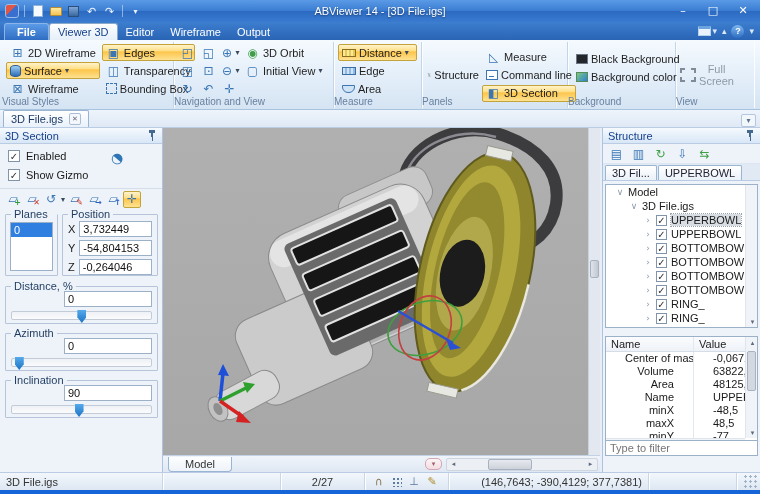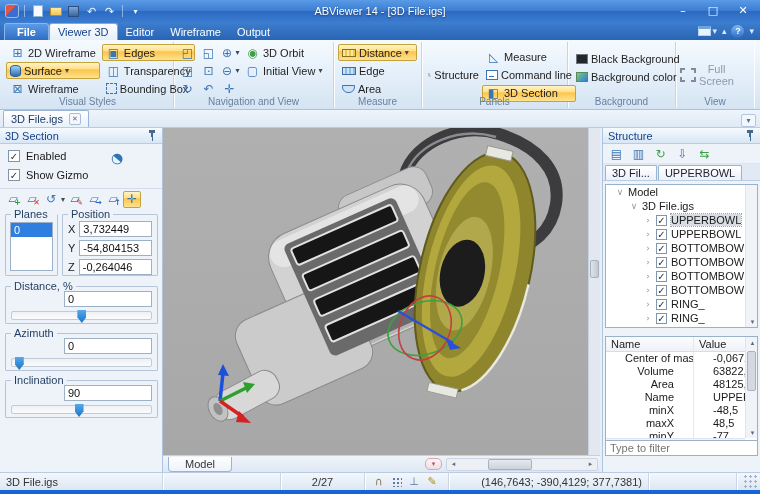--- a/index.html
+++ b/index.html
@@ -35,21 +35,21 @@
   .tri { color:#dce9f8; font-size:9px; font-family:"DejaVu Sans",sans-serif; display:flex; align-items:center; gap:1px; }
   .ico-layout { width:13px; height:10px; background:#eaf3fc; border:1px solid #b7d0ec; border-top:3px solid #6ca4e0; }
   .helpico { width:13px; height:13px; border-radius:50%; background:linear-gradient(#7db6f0,#2f6fc4); color:#fff;
     display:flex; align-items:center; justify-content:center; font-size:9px; font-weight:bold; }
 
   
   .ribbon { position:absolute; top:40px; left:0; width:100%; height:70px;
     background:linear-gradient(180deg,#f5fafe 0%,#e3eef9 55%,#d5e4f3 100%);
     border-bottom:1px solid #a9c2dd; display:flex; padding:2px 0 0 2px; }
   .rgroup { position:relative; height:66px; border-right:1px solid #c3d5e9; box-shadow:1px 0 0 #fbfdff; padding:2px 4px 13px 4px; }
-  .rgroup-label { position:absolute; left:0; right:0; bottom:1px; text-align:center; font-size:10px; color:#68809f; }
+  .rgroup-label { position:absolute; left:0; right:0; bottom:1px; text-align:left; font-size:10px; color:#68809f; }
   .rcols { display:flex; gap:2px; }
   .rcol { display:flex; flex-direction:column; gap:1px; }
   .rbtn { display:flex; align-items:center; gap:3px; height:17px; padding:0 3px; border:1px solid transparent;
     border-radius:2px; white-space:nowrap; color:#1e1e1e; }
   .rbtn.on, .icbtn.on { background:linear-gradient(#fff3c9,#ffdf86 40%,#fcc54a 45%,#ffe292); border-color:#c2a33c; }
   .ic { display:inline-flex; width:15px; height:14px; align-items:center; justify-content:center;
     font-size:12px; line-height:1; color:#3a76b4; font-family:"DejaVu Sans",sans-serif; flex:none; }
   .ic.green { color:#3f9f46; }
   .dd { font-size:8px; color:#3c4a5c; font-family:"DejaVu Sans",sans-serif; }
   .icbtn { width:19px; height:17px; display:inline-flex; align-items:center; justify-content:center; gap:1px;

